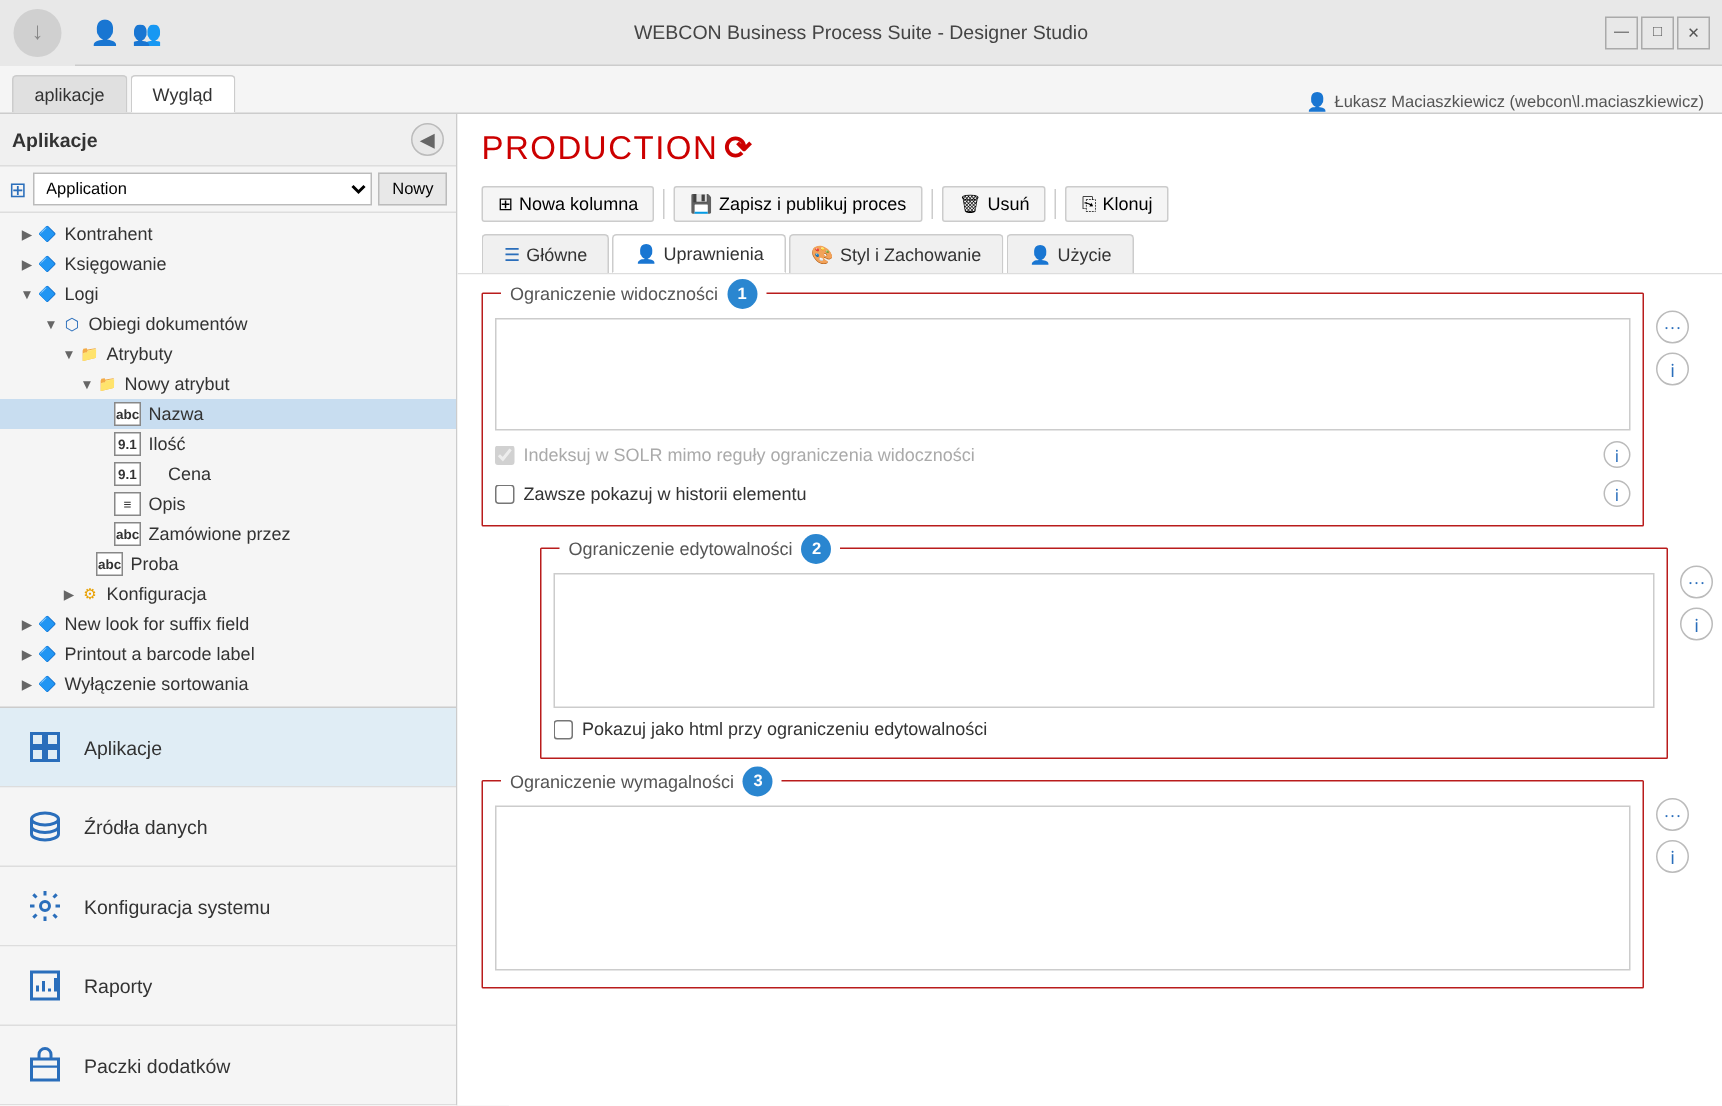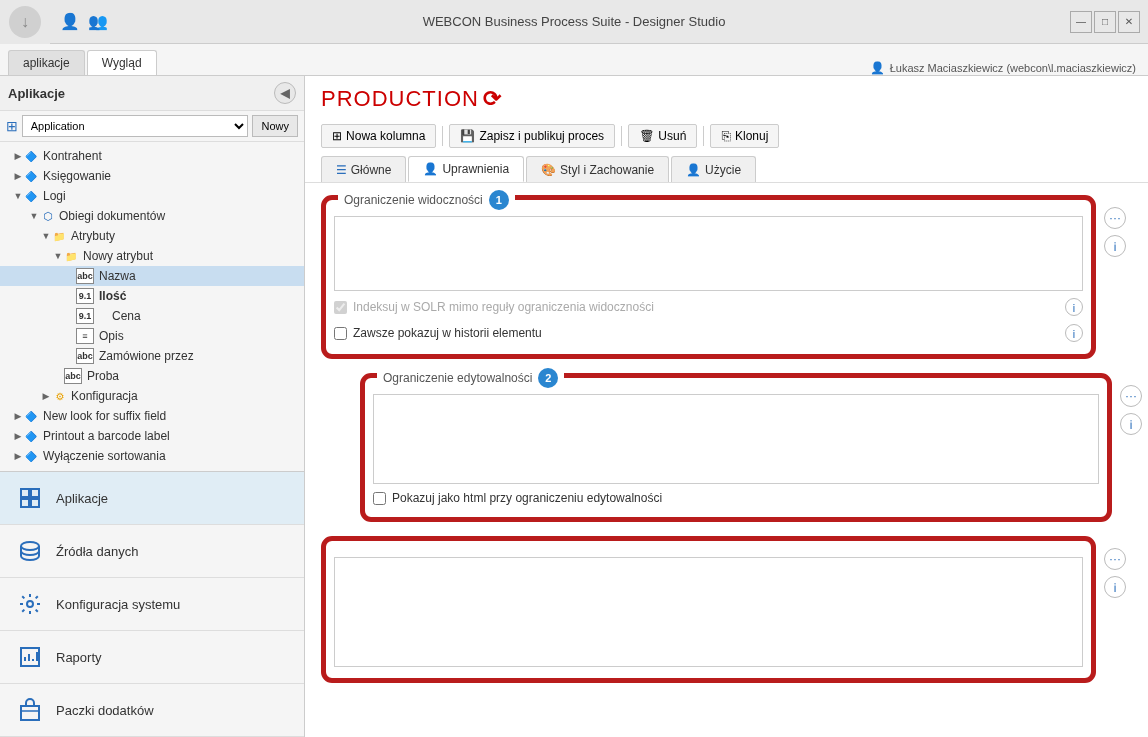--- a/index.html
+++ b/index.html
@@ -249,22 +249,22 @@
     
     .content-body {
       flex: 1;
       overflow-y: auto;
       padding: 12px 16px;
       background: #fff;
     }
 
     
     .section {
-      border: 5px solid #b91c1c;
-      border-radius: 11px;
+      border: 1px solid #b91c1c;
+      border-radius: 1px;
       margin-bottom: 12px;
       position: relative;
     }
     .section-legend {
       position: absolute;
       top: -10px;
       left: 12px;
       background: #fff;
       padding: 0 6px;
       font-size: 12px;
@@ -442,21 +442,21 @@
         <span class="indent" style="width:60px"></span>
         <span class="expand-icon" style="width:12px"></span>
         <span class="tree-icon" style="font-size:9px; font-weight:bold; border:1px solid #888; padding:0 1px; background:#fff; color:#333; min-width:18px; text-align:center;">abc</span>
         <span style="margin-left:2px;">Nazwa</span>
       </div>
 
       <div class="tree-item">
         <span class="indent" style="width:60px"></span>
         <span class="expand-icon" style="width:12px"></span>
         <span class="tree-icon" style="font-size:9px; font-weight:bold; border:1px solid #888; padding:0 1px; background:#fff; color:#333; min-width:18px; text-align:center;">9.1</span>
-        <span style="margin-left:2px;font-weight:bold;">Ilość</span>
+        <span style="margin-left:2px;">Ilość</span>
       </div>
 
       <div class="tree-item">
         <span class="indent" style="width:60px"></span>
         <span class="expand-icon" style="width:12px"></span>
         <span class="tree-icon" style="font-size:9px; font-weight:bold; border:1px solid #888; padding:0 1px; background:#fff; color:#333; min-width:18px; text-align:center;">9.1</span>
         <span style="margin-left:15px;">Cena</span>
       </div>
 
       <div class="tree-item">
@@ -656,20 +656,24 @@
           </div>
         </div>
         <div style="position:absolute; right:-30px; top:12px; display:flex; flex-direction:column; gap:6px;">
           <button class="section-action-btn">···</button>
           <button class="section-action-btn">ℹ</button>
         </div>
       </div>
 
       <div style="position:relative; margin-right: 36px; margin-bottom: 14px;">
         <div class="section">
+          <div class="section-legend">
+            <span>Ograniczenie wymagalności</span>
+            <span class="section-badge">3</span>
+          </div>
           <div class="section-body">
             <textarea class="section-textarea" style="height: 110px;"></textarea>
           </div>
         </div>
         <div style="position:absolute; right:-30px; top:12px; display:flex; flex-direction:column; gap:6px;">
           <button class="section-action-btn">···</button>
           <button class="section-action-btn">ℹ</button>
         </div>
       </div>
 

